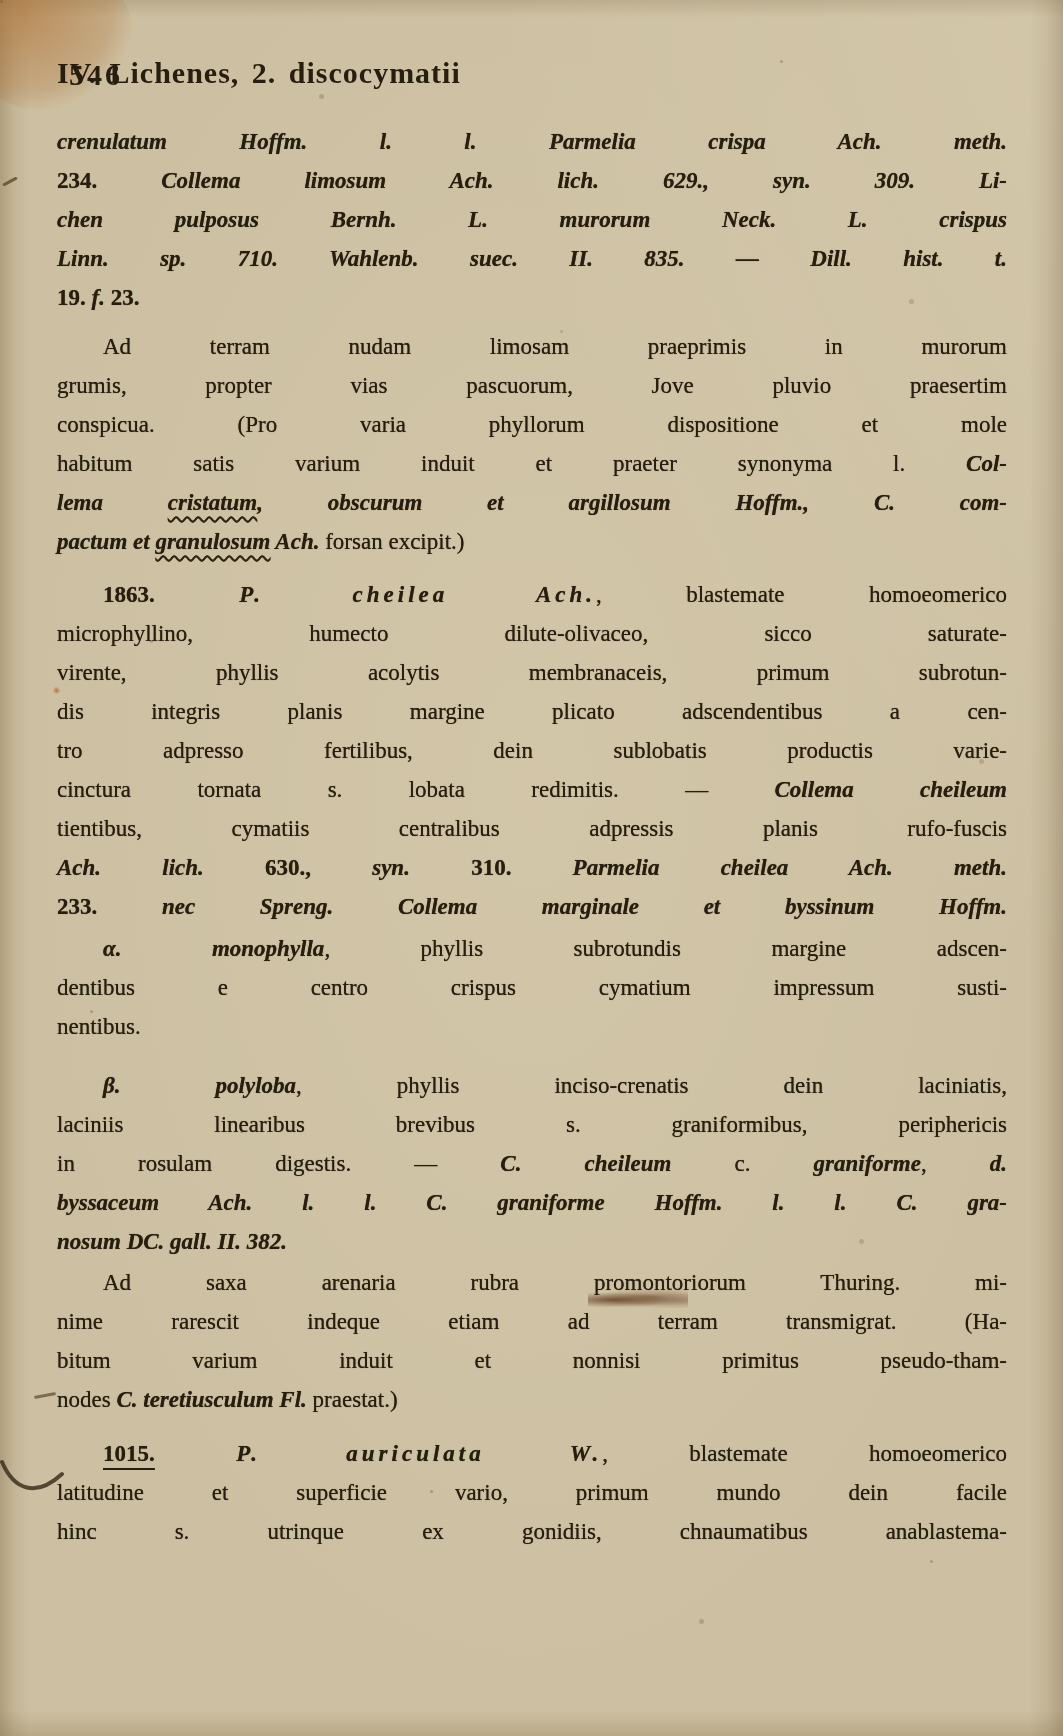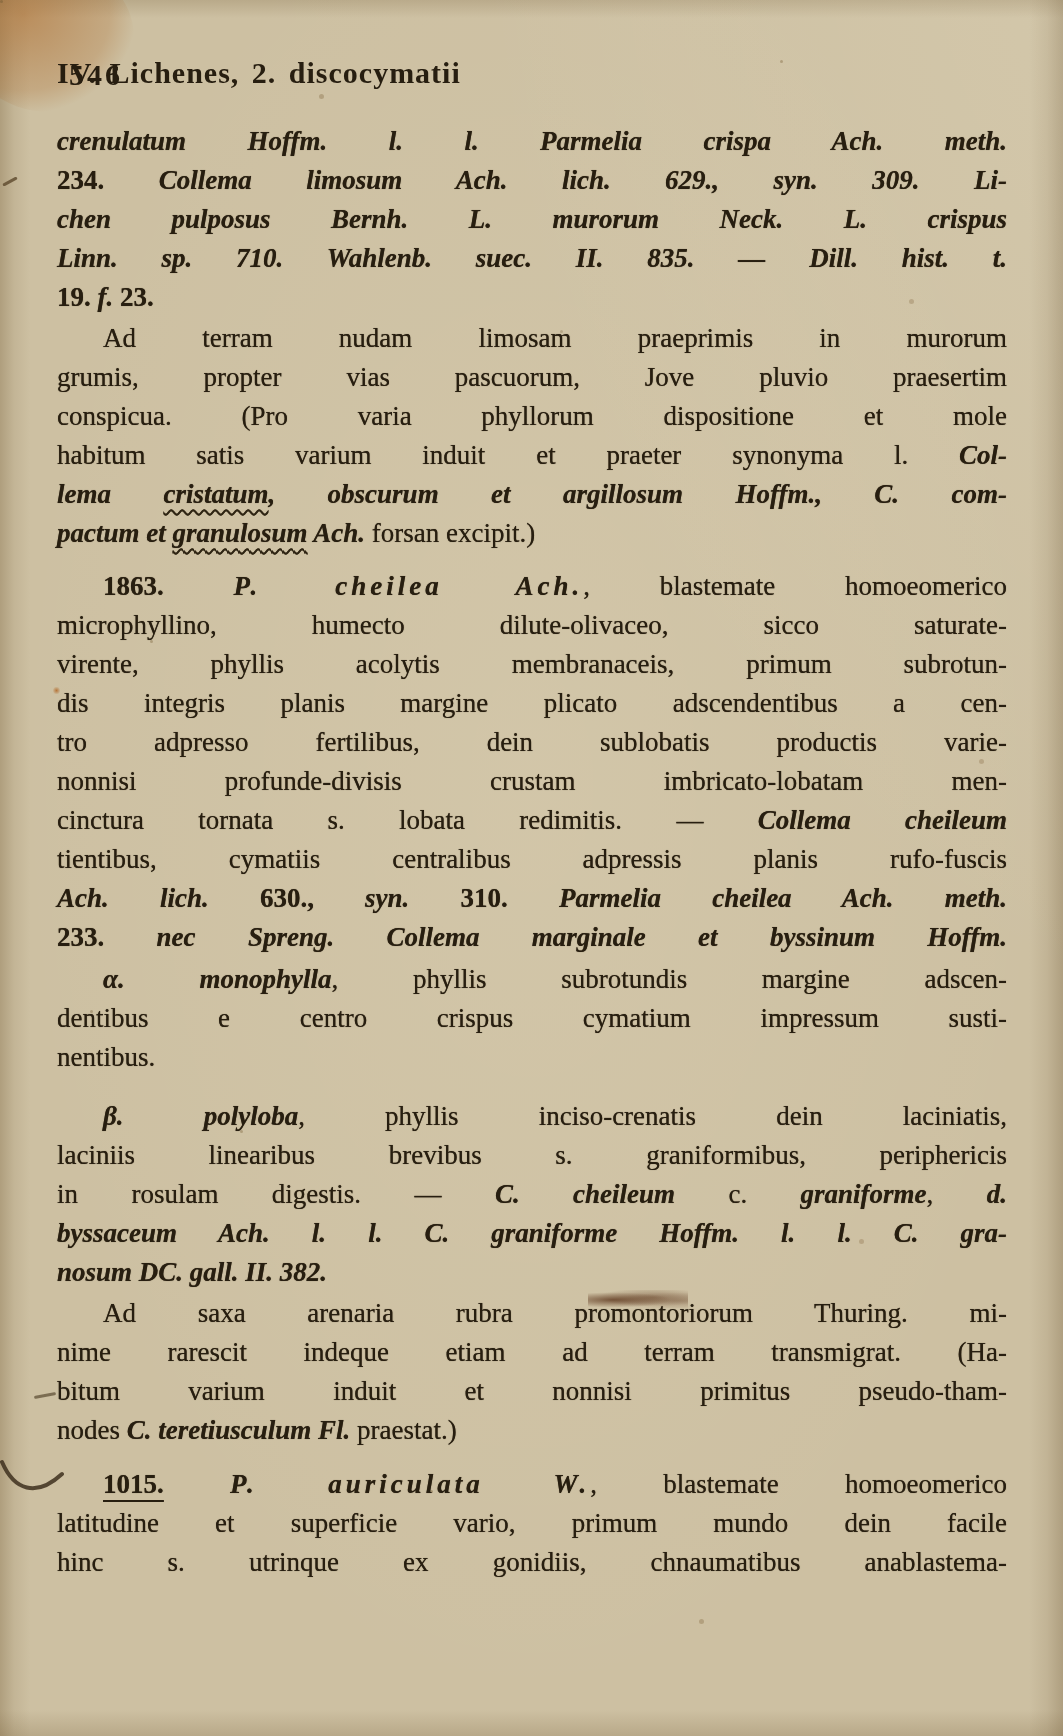--- a/index.html
+++ b/index.html
@@ -28,33 +28,33 @@
       980px 760px 0 1px rgba(130,100,60,.3), 240px 1130px 0 0 rgba(125,100,60,.4),
       860px 1240px 0 1px rgba(130,100,60,.3), 430px 1490px 0 0 rgba(125,100,60,.45),
       700px 1620px 0 1px rgba(130,100,60,.35), 930px 1560px 0 0 rgba(125,100,60,.4),
       90px 1010px 0 0 rgba(125,100,60,.4), 560px 330px 0 0 rgba(125,100,60,.3);}
   .header{position:absolute;top:56px;left:57px;right:56px;height:42px;
     font-weight:bold;font-size:30px;letter-spacing:1px;}
   .page-number{position:absolute;left:12px;top:2px;letter-spacing:3px;}
   .running-title{position:absolute;left:0;right:0;top:0;text-align:left;word-spacing:4px;}
   .content{position:absolute;top:122px;left:57px;width:950px;}
   .para{margin:0;}
-  .line{line-height:39px;font-size:27px;text-shadow:0 0 0.7px rgba(40,28,10,0.85);}
+  .line{line-height:39px;font-size:23px;text-shadow:0 0 0.7px rgba(40,28,10,0.85);}
   .line.just{text-align:justify;text-align-last:justify;}
   .line.indent{text-indent:46px;}
   .f-r{font-weight:normal;}
   .f-b{font-weight:bold;}
   .f-i{font-style:italic;font-weight:600;}
   .f-bi{font-style:italic;font-weight:bold;}
   .ls{letter-spacing:4px;}
   .u-wavy{text-decoration-line:underline;text-decoration-style:wavy;
     text-decoration-color:rgba(46,36,18,0.9);text-decoration-thickness:2px;text-underline-offset:6px;}
   .u-line{text-decoration-line:underline;text-decoration-style:solid;
     text-decoration-color:rgba(40,30,14,0.95);text-decoration-thickness:4px;text-underline-offset:7px;text-decoration:underline;}
-  [data-name="paragraph-ad-terram"]{margin-top:2px;}
+  [data-name="paragraph-ad-terram"]{margin-top:10px;}
   [data-name="paragraph-species-1014"]{margin-top:14px;}
   [data-name="paragraph-var-monophylla"]{margin-top:3px;}
   [data-name="paragraph-var-polyloba"]{margin-top:20px;}
   [data-name="paragraph-ad-saxa"]{margin-top:2px;}
   [data-name="paragraph-species-1015"]{margin-top:15px;}
   .ink-smudge{position:absolute;left:588px;top:1290px;width:100px;height:18px;
     background:
       radial-gradient(ellipse at 25% 55%, rgba(96,58,32,0.8), transparent 55%),
       radial-gradient(ellipse at 65% 40%, rgba(96,58,32,0.45), transparent 60%),
       radial-gradient(ellipse at 90% 60%, rgba(96,58,32,0.35), transparent 55%);}
@@ -100,21 +100,20 @@
         <div class="line just" data-name="text-line"><span class="seg f-r" data-name="text-segment">habitum satis varium induit et praeter synonyma l. </span><span class="seg f-i" data-name="text-segment">Col-</span></div>
         <div class="line just" data-name="text-line"><span class="seg f-i" data-name="text-segment">lema </span><span class="seg f-i u-wavy" data-name="text-segment">cristatum</span><span class="seg f-i" data-name="text-segment">, obscurum et argillosum Hoffm., C. com-</span></div>
         <div class="line" data-name="text-line"><span class="seg f-i" data-name="text-segment">pactum et </span><span class="seg f-i u-wavy" data-name="text-segment">granulosum</span><span class="seg f-i" data-name="text-segment"> Ach.</span><span class="seg f-r" data-name="text-segment"> forsan excipit.)</span></div>
       </div>
       <div class="para" data-name="paragraph-species-1014">
         <div class="line just indent" data-name="text-line"><span class="seg f-b" data-name="text-segment">1863. </span><span class="seg f-bi ls" data-name="text-segment">P. cheilea Ach.</span><span class="seg f-r" data-name="text-segment">, blastemate homoeomerico</span></div>
         <div class="line just" data-name="text-line"><span class="seg f-r" data-name="text-segment">microphyllino, humecto dilute-olivaceo, sicco saturate-</span></div>
         <div class="line just" data-name="text-line"><span class="seg f-r" data-name="text-segment">virente, phyllis acolytis membranaceis, primum subrotun-</span></div>
         <div class="line just" data-name="text-line"><span class="seg f-r" data-name="text-segment">dis integris planis margine plicato adscendentibus a cen-</span></div>
         <div class="line just" data-name="text-line"><span class="seg f-r" data-name="text-segment">tro adpresso fertilibus, dein sublobatis productis varie-</span></div>
-        <div class="line just" data-name="text-line"><span class="seg f-r" data-name="text-segment">nonnisi profunde-divisis crustam imbricato-lobatam men-</span></div>
         <div class="line just" data-name="text-line"><span class="seg f-r" data-name="text-segment">cinctura tornata s. lobata redimitis. — </span><span class="seg f-bi" data-name="text-segment">Collema cheileum</span></div>
         <div class="line just" data-name="text-line"><span class="seg f-r" data-name="text-segment">tientibus, cymatiis centralibus adpressis planis rufo-fuscis</span></div>
         <div class="line just" data-name="text-line"><span class="seg f-i" data-name="text-segment">Ach. lich. </span><span class="seg f-b" data-name="text-segment">630.,</span><span class="seg f-i" data-name="text-segment"> syn. </span><span class="seg f-b" data-name="text-segment">310. </span><span class="seg f-i" data-name="text-segment">Parmelia cheilea Ach. meth.</span></div>
         <div class="line just" data-name="text-line"><span class="seg f-b" data-name="text-segment">233. </span><span class="seg f-i" data-name="text-segment">nec Spreng. Collema marginale et byssinum Hoffm.</span></div>
       </div>
       <div class="para" data-name="paragraph-var-monophylla">
         <div class="line just indent" data-name="text-line"><span class="seg f-i" data-name="text-segment">α. monophylla</span><span class="seg f-r" data-name="text-segment">, phyllis subrotundis margine adscen-</span></div>
         <div class="line just" data-name="text-line"><span class="seg f-r" data-name="text-segment">dentibus e centro crispus cymatium impressum susti-</span></div>
         <div class="line" data-name="text-line"><span class="seg f-r" data-name="text-segment">nentibus.</span></div>
       </div>

